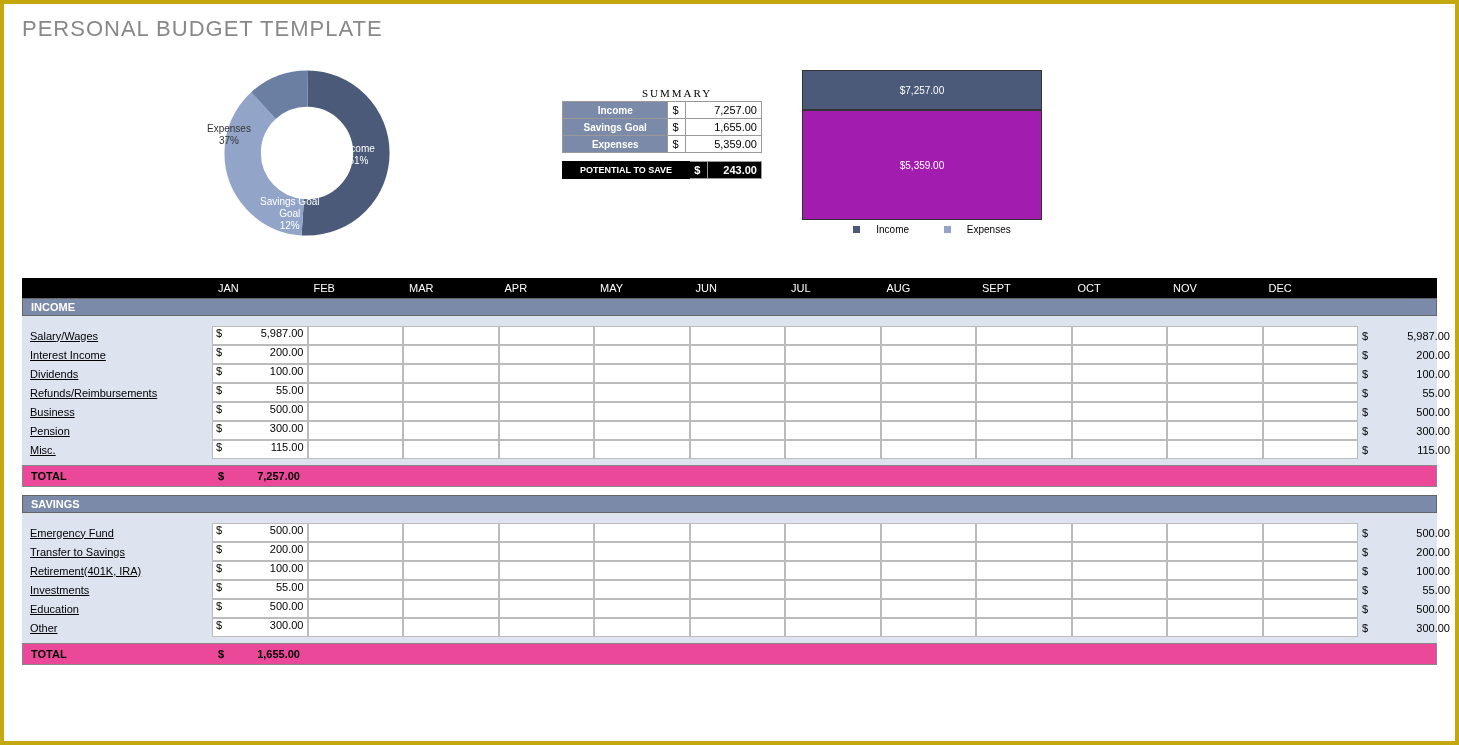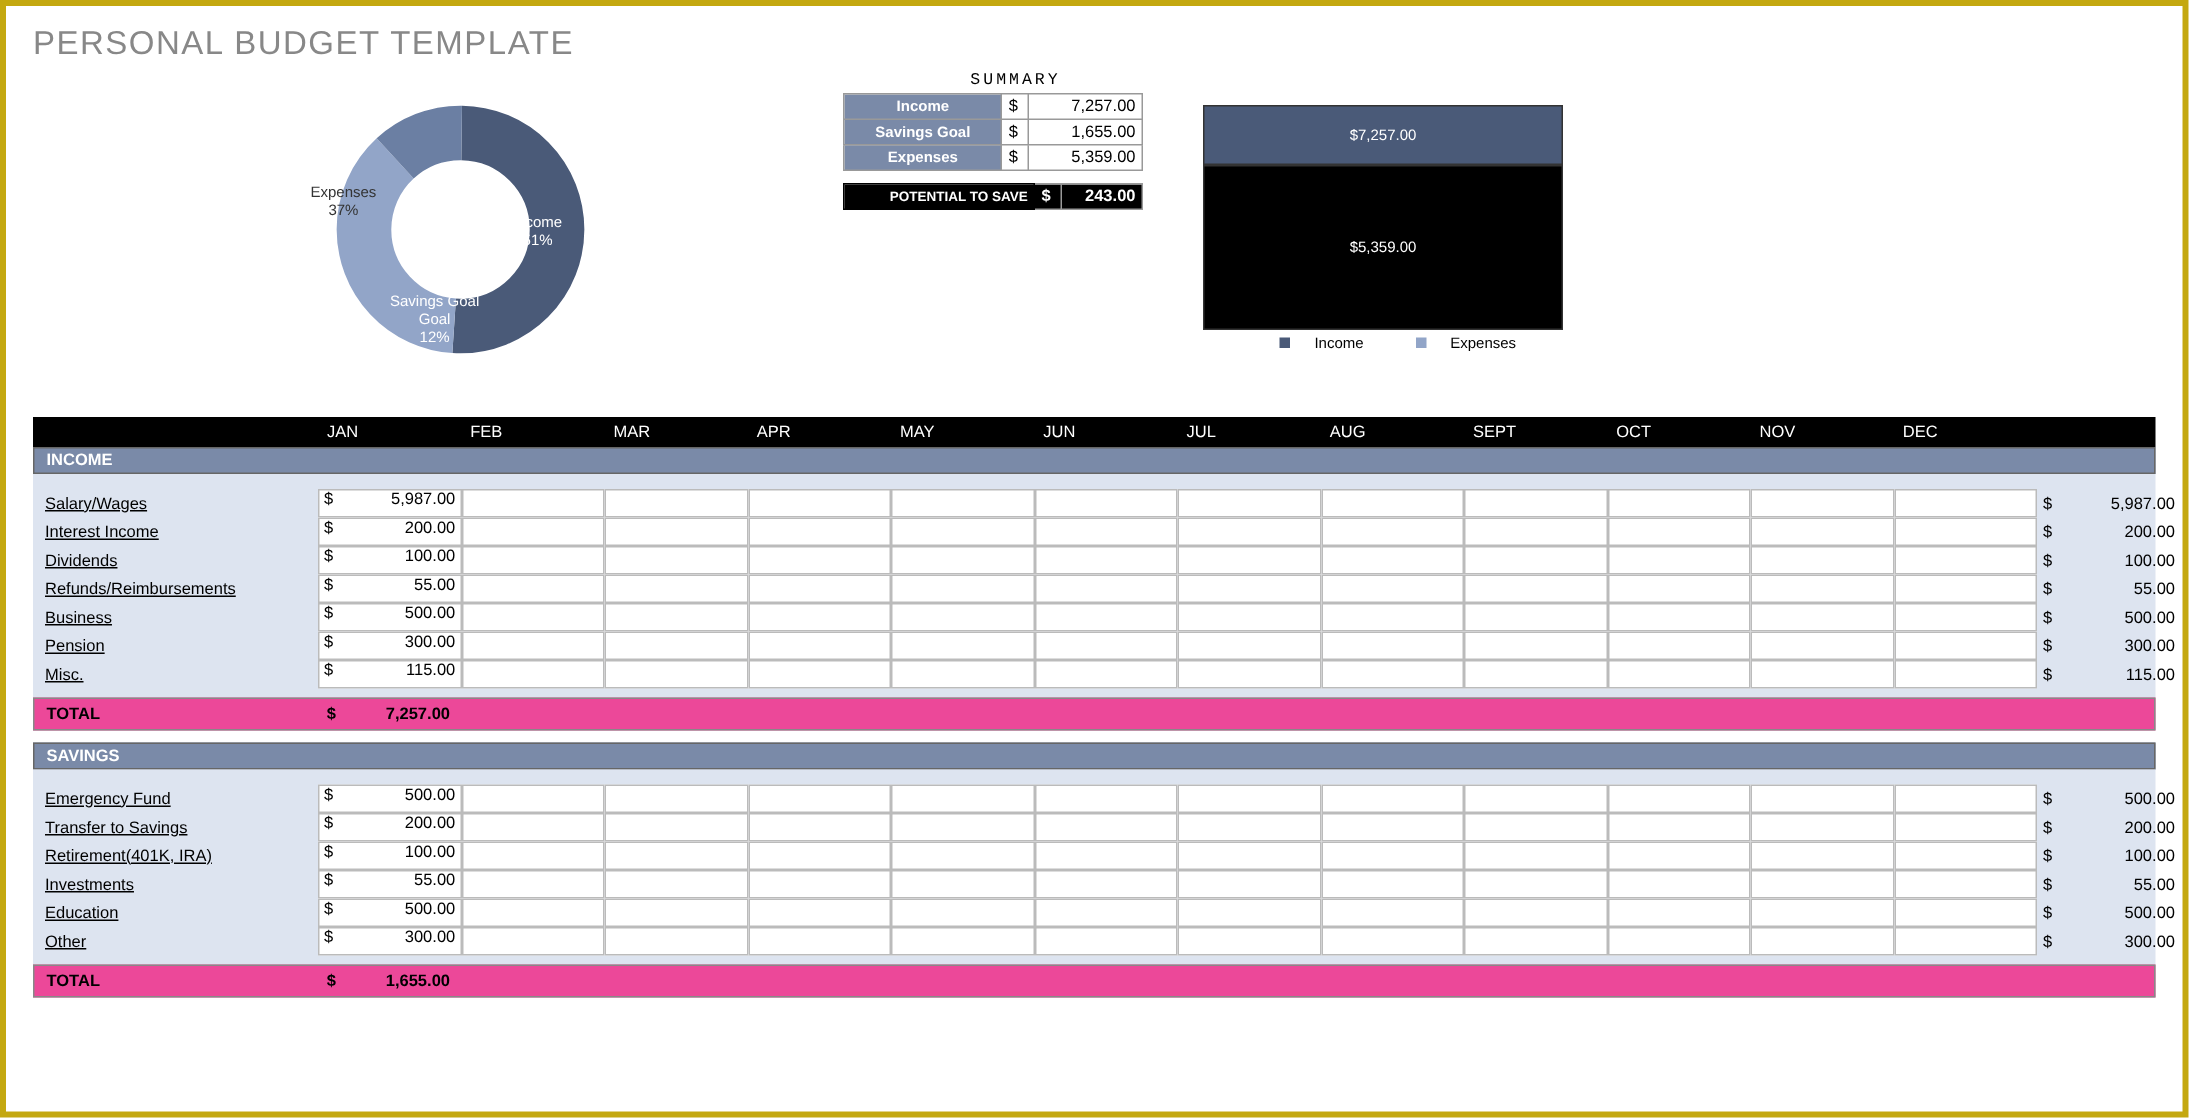--- a/index.html
+++ b/index.html
@@ -3,33 +3,33 @@
 <meta charset="utf-8">
 <style>
   * { box-sizing: border-box; margin: 0; padding: 0; }
   body { font-family: Arial, sans-serif; font-size: 11px; background: #fff; border: 4px solid #c4a810; width: 1459px; height: 745px; overflow: hidden; }
   .title { font-size: 22px; font-weight: normal; color: #888; letter-spacing: 1px; padding: 12px 18px 6px; font-family: 'Arial Narrow', Arial, sans-serif; }
   .top-area { display: flex; padding: 0 18px 8px; height: 230px; }
   .donut-area { width: 360px; position: relative; }
   .donut-svg { position: absolute; left: 200px; top: 20px; }
   .donut-label { position: absolute; font-size: 10px; color: #fff; text-align: center; line-height: 1.2; }
   .summary-area { width: 230px; margin-left: 180px; margin-top: 0; }
-  .summary-title { text-align: center; font-size: 11px; letter-spacing: 2px; margin-bottom: 2px; font-family: Liberation Mono, monospace; }
+  .summary-title { text-align: center; font-size: 11px; letter-spacing: 2px; margin-bottom: 2px; font-family: Liberation Serif, serif; margin-top: 39px; }
   table.summary { width: 200px; border-collapse: collapse; }
   table.summary th.lbl { background: #7a8aa8; color: #fff; text-align: center; font-weight: bold; padding: 2px 4px; border: 1px solid #999; font-size: 10px; }
   table.summary td.amt { text-align: right; padding: 2px 4px; border: 1px solid #999; }
   table.summary td.dollar { text-align: left; padding: 2px 4px; border: 1px solid #999; width: 18px; }
-  .potential-row th { background: #000; color: #fff; font-size: 9px; padding: 0 4px; border: 1px solid #000; text-align: right; }
+  .potential-row th { background: #000; color: #fff; font-size: 9px; padding: 0 4px; border: 1px solid #000; text-align: center; }
   .potential-row td { background: #000; color: #fff; font-weight: bold; padding: 3px 4px; border: 1px solid #000; }
   .axis-area { width: 280px; font-size: 10px; text-align: right; padding-right: 8px; line-height: 1.85; margin-left: 40px; }
   .bar-area { width: 260px; margin-left: 10px; position: relative; }
   .bar-chart { position: relative; height: 160px; width: 240px; margin-top: 12px; }
   .bar { position: absolute; width: 240px; text-align: center; color: #fff; font-size: 10px; display: flex; align-items: center; justify-content: center; }
   .bar.income { background: #4a5a78; height: 40px; top: 10px; border: 1px solid #333; }
-  .bar.expenses { background: #000000; height: 110px; top: 50px; border: 1px solid #333; }
+  .bar.expenses { background: #a21caf; height: 110px; top: 50px; border: 1px solid #333; }
   .bar-legend { text-align: center; font-size: 10px; margin-top: 4px; }
   .bar-legend span { margin: 0 8px; }
   .legend-sq { display: inline-block; width: 7px; height: 7px; margin-right: 3px; }
   .months-header { display: grid; grid-template-columns: 190px repeat(12, 95.5px) 100px; background: #000; color: #fff; font-weight: normal; margin: 0 18px; }
   .months-header div { padding: 4px 6px; text-align: left; font-size: 11px; }
   .section-header { background: #7a8aa8; color: #fff; font-weight: bold; padding: 2px 8px; margin: 0 18px; border: 1px solid #666; font-size: 11px; }
   .section-body { background: #dde4f0; margin: 0 18px; padding: 10px 0 6px; }
   .data-row { display: grid; grid-template-columns: 190px repeat(12, 95.5px) 15px 85px; align-items: center; height: 19px; }
   .data-row .label { padding-left: 8px; text-decoration: underline; }
   .data-row .cell { border: 1px solid #bbb; height: 19px; background: #fff; display: flex; }

